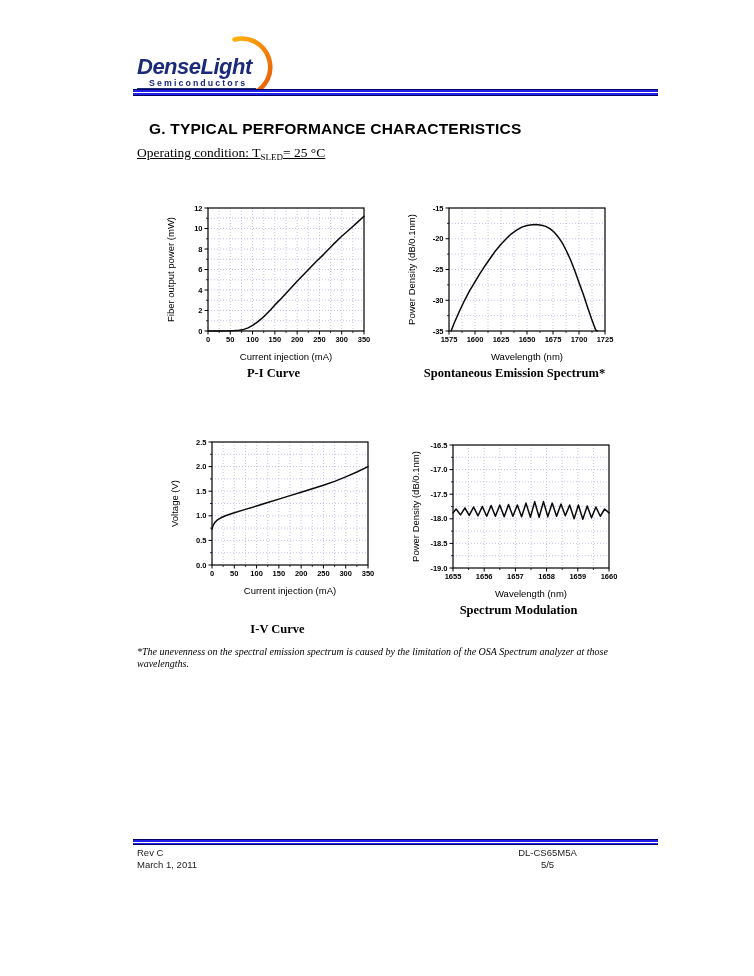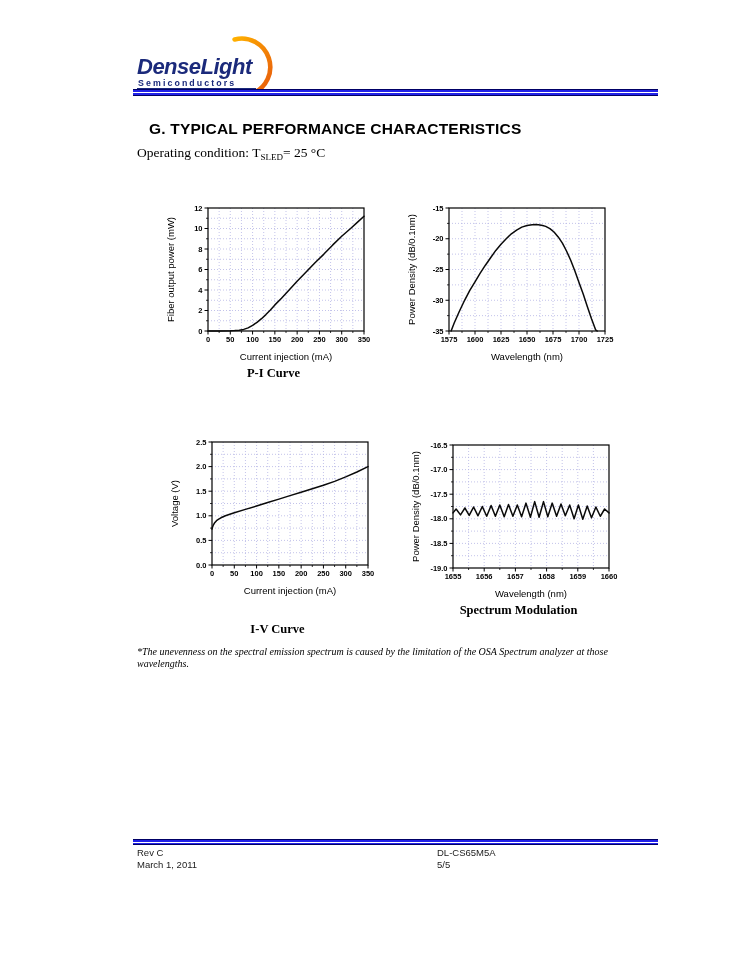--- a/index.html
+++ b/index.html
@@ -3,37 +3,37 @@
 <meta charset="utf-8">
 <style>
   html,body{margin:0;padding:0;background:#ffffff;}
   .page{position:relative;width:754px;height:976px;background:#fff;overflow:hidden;
         font-family:"Liberation Sans",sans-serif;color:#000;}
 
   
   .logo{position:absolute;left:137px;top:36px;width:150px;height:56px;text-decoration:underline;}
   .logo-main{position:absolute;left:0;top:18px;font:italic 700 22px "Liberation Sans",sans-serif;
              color:#1b2a7b;letter-spacing:-0.5px;white-space:nowrap;}
-  .logo-sub{position:absolute;left:1px;top:42px;font:700 8.8px "Liberation Sans",sans-serif;
+  .logo-sub{position:absolute;left:12px;top:42px;font:700 8.8px "Liberation Sans",sans-serif;
             color:#1b2a7b;letter-spacing:2.1px;white-space:nowrap;}
   .logo-underline{position:absolute;left:0;top:52px;width:119px;height:1.5px;background:#1b2a7b;}
   .logo-arc{position:absolute;left:68px;top:-3px;width:80px;height:65px;}
 
   
   .rule{position:absolute;left:133px;width:525px;height:7px;
         background:linear-gradient(to bottom,#000066 0px,#000066 1px,#2121e8 1px,#2121e8 3px,
                    #ffffff 3px,#ffffff 4px,#2121e8 4px,#2121e8 6px,#000066 6px,#000066 7px);}
   .rule-top{top:89px;}
   .rule-bottom{top:839px;height:6px;
         background:linear-gradient(to bottom,#000066 0px,#000066 1px,#2121e8 1px,#2121e8 2.5px,
                    #ffffff 2.5px,#ffffff 3.5px,#2121e8 3.5px,#2121e8 5px,#000066 5px,#000066 6px);}
 
   .section-title{position:absolute;left:137px;top:108px;margin:12px;
                  font:700 15.5px "Liberation Sans",sans-serif;letter-spacing:0.2px;color:#000;}
-  .opcond{position:absolute;left:137px;top:145px;font:13.5px "Liberation Serif",serif;color:#000;}
+  .opcond{position:absolute;left:137px;top:145px;font:13.5px "Liberation Serif",serif;color:#000;text-decoration:underline;}
   .opcond sub{font-size:9px;vertical-align:-3px;}
 
   
   figure.chart{position:absolute;margin:0;width:215px;}
   figure.chart svg{display:block;width:215px;height:168px;}
   figcaption{margin-top:2px;text-align:center;
              font:700 12.5px "Liberation Serif",serif;color:#000;white-space:nowrap;}
   .fig0{left:166px;top:196px;}
   .fig1{left:407px;top:196px;}
   .fig2{left:170px;top:430px;}
@@ -41,21 +41,21 @@
   .fig2 figcaption{margin-top:24px;}
   .fig3 figcaption{}
   text.tick{font:700 7.5px "Liberation Sans",sans-serif;fill:#000;}
   text.axis{font:9.5px "Liberation Sans",sans-serif;fill:#000;}
 
   .footnote{position:absolute;left:137px;top:646px;width:524px;
             font:italic 10px "Liberation Serif",serif;line-height:11.5px;color:#000;}
 
   .footer-left{position:absolute;left:137px;top:847px;
                font:9.5px "Liberation Sans",sans-serif;line-height:11.5px;color:#222;}
-  .footer-right{position:absolute;left:437px;top:847px;width:221px;text-align:left;
+  .footer-right{position:absolute;left:437px;top:847px;width:221px;text-align:center;
                 font:9.5px "Liberation Sans",sans-serif;line-height:11.5px;color:#222;}
 </style>
 </head>
 <body>
 
 <div class="page">
 
   <div class="logo">
     <svg class="logo-arc" viewBox="0 0 80 65">
       <defs>
@@ -206,20 +206,21 @@
         <text x="198" y="146" text-anchor="middle" class="tick">1725</text>
         <text x="36.5" y="137.6" text-anchor="end" class="tick">-35</text>
         <text x="36.5" y="106.85" text-anchor="end" class="tick">-30</text>
         <text x="36.5" y="76.1" text-anchor="end" class="tick">-25</text>
         <text x="36.5" y="45.35" text-anchor="end" class="tick">-20</text>
         <text x="36.5" y="14.6" text-anchor="end" class="tick">-15</text>
         <text x="120" y="164" text-anchor="middle" class="axis">Wavelength (nm)</text>
         <text transform="translate(8,73.5) rotate(-90)" text-anchor="middle" class="axis">Power Density (dB/0.1nm)</text>
         <path d="M44.1 135.0 L47.2 127.0 L52.4 115.3 L57.6 104.3 L62.8 94.4 L68.0 85.8 L73.2 77.2 L78.4 69.2 L83.6 61.8 L88.8 54.4 L94.0 48.3 L99.2 42.8 L104.4 37.8 L109.6 34.1 L114.8 31.1 L120.0 29.5 L125.2 28.7 L128.3 28.5 L131.4 28.7 L135.6 29.5 L138.7 30.4 L142.9 32.6 L147.0 36.0 L151.2 40.9 L155.4 47.1 L159.5 55.0 L163.7 64.3 L167.8 74.7 L172.0 86.4 L176.2 98.1 L180.3 110.4 L184.5 122.7 L188.6 133.8 L190.2 135.0" fill="none" stroke="#0a0a0a" stroke-width="1.5" stroke-linejoin="round" stroke-linecap="round"></path>
       </svg>
+    <figcaption>Spontaneous Emission Spectrum*</figcaption>
   </figure>
 
   <figure class="chart fig2">
     <svg viewBox="0 0 215 168">
         <line x1="64.28571428571428" y1="12" x2="64.28571428571428" y2="135" stroke="#b4b4e4" stroke-width="0.8" stroke-dasharray="1,2"></line>
         <line x1="86.57142857142857" y1="12" x2="86.57142857142857" y2="135" stroke="#b4b4e4" stroke-width="0.8" stroke-dasharray="1,2"></line>
         <line x1="108.85714285714285" y1="12" x2="108.85714285714285" y2="135" stroke="#b4b4e4" stroke-width="0.8" stroke-dasharray="1,2"></line>
         <line x1="131.14285714285714" y1="12" x2="131.14285714285714" y2="135" stroke="#b4b4e4" stroke-width="0.8" stroke-dasharray="1,2"></line>
         <line x1="153.42857142857144" y1="12" x2="153.42857142857144" y2="135" stroke="#b4b4e4" stroke-width="0.8" stroke-dasharray="1,2"></line>
         <line x1="175.7142857142857" y1="12" x2="175.7142857142857" y2="135" stroke="#b4b4e4" stroke-width="0.8" stroke-dasharray="1,2"></line>

